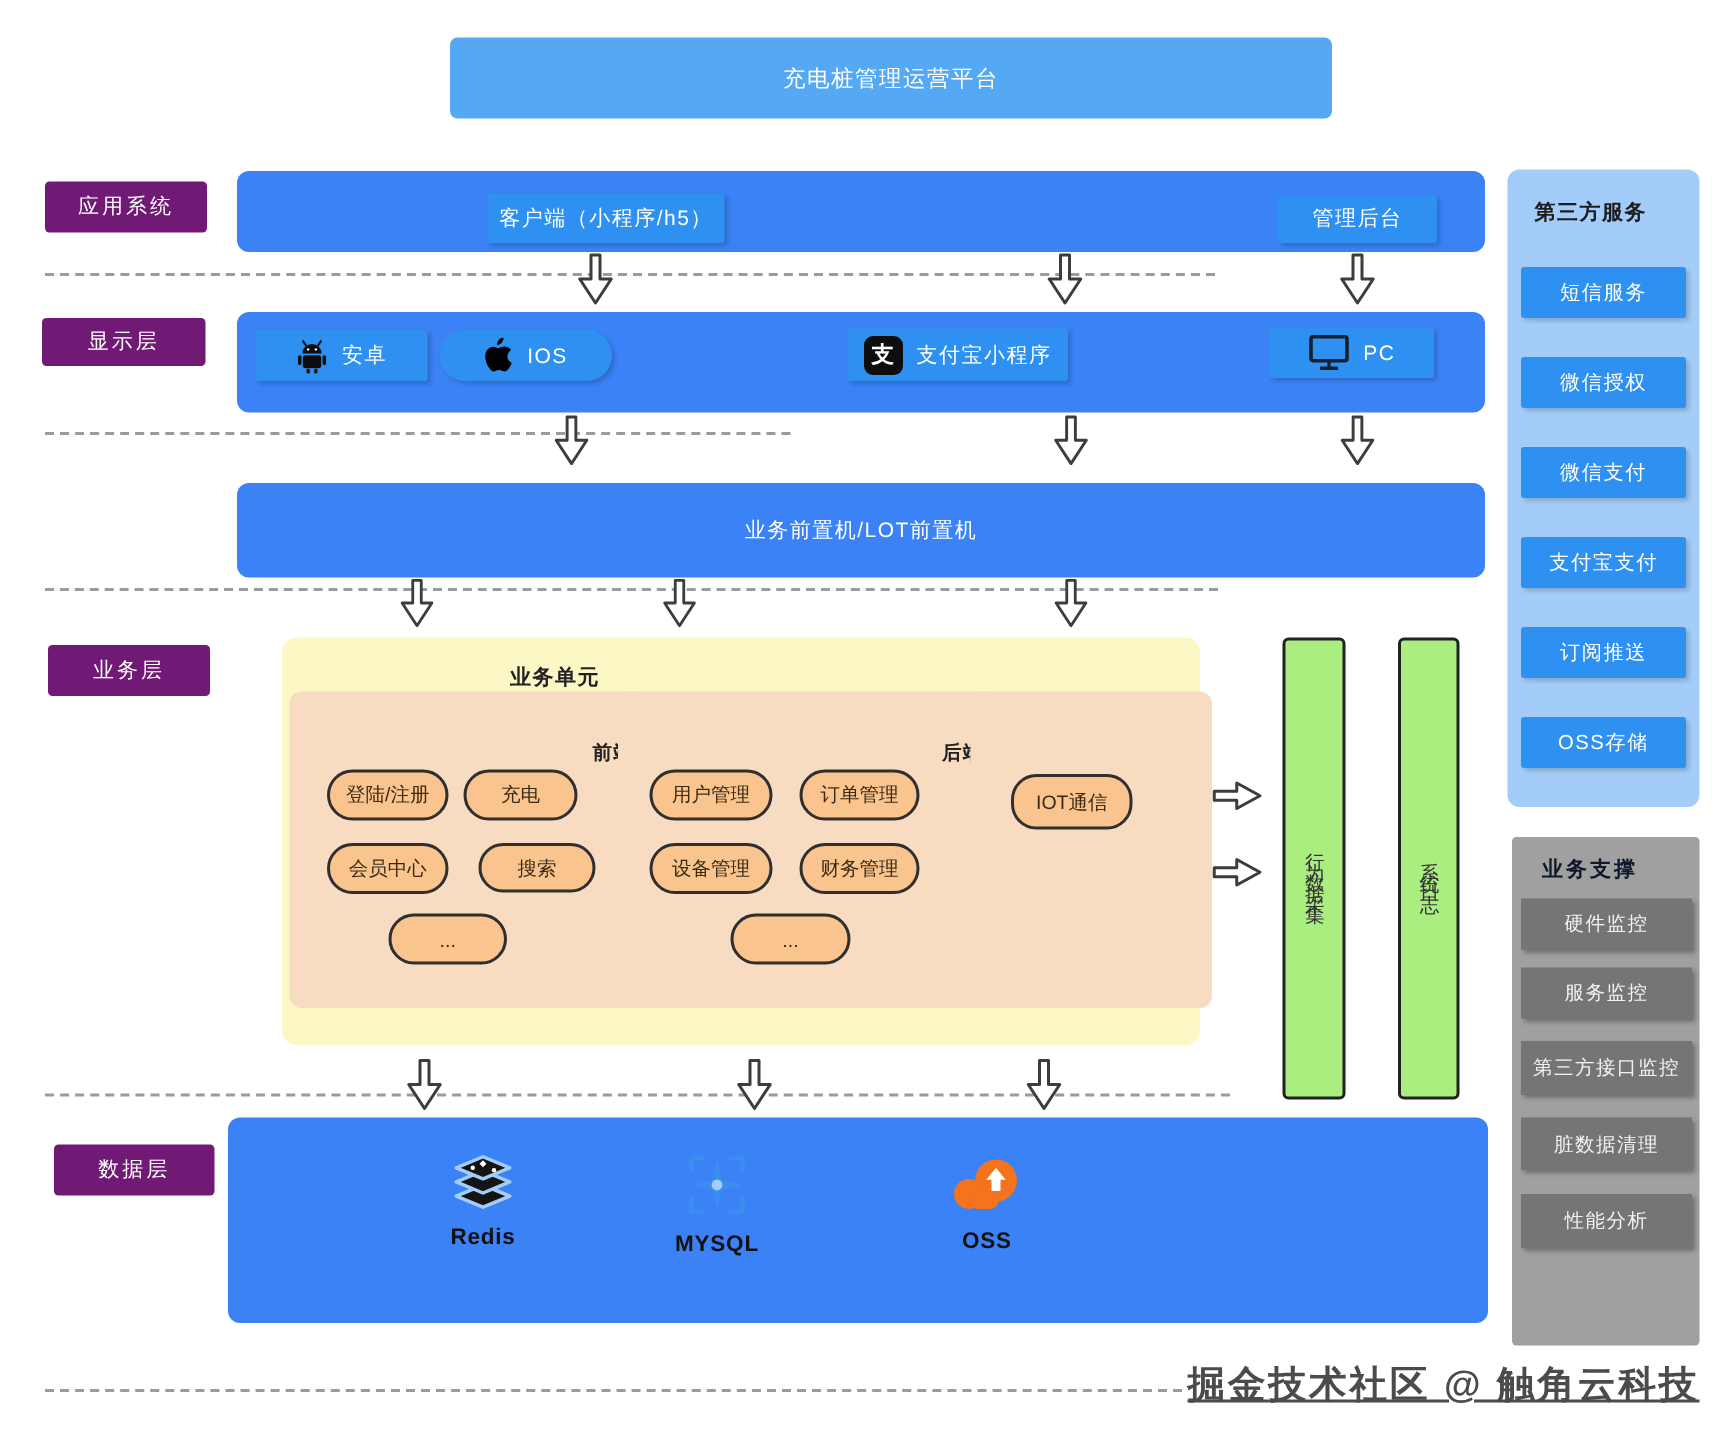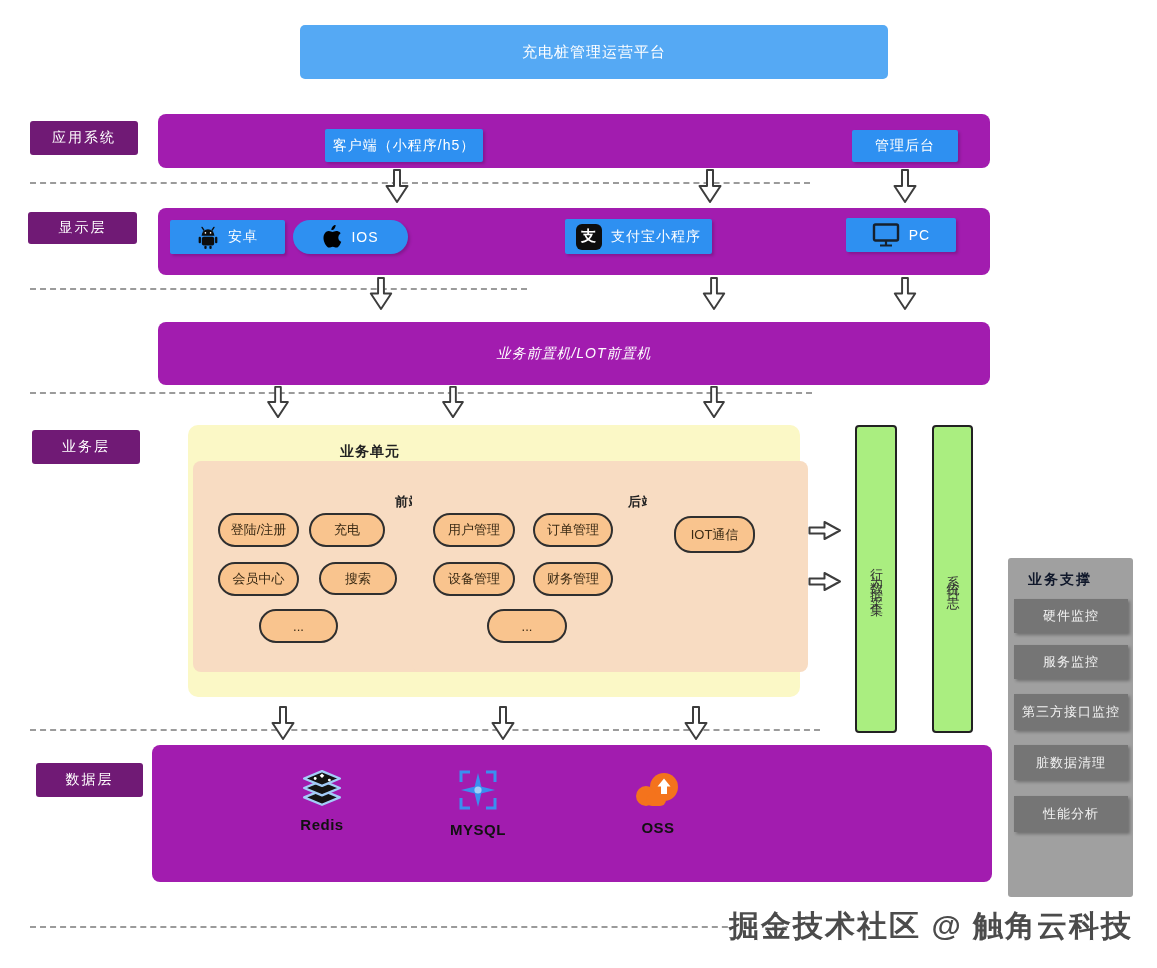--- a/index.html
+++ b/index.html
@@ -10,21 +10,21 @@
   .abs{position:absolute;}
   .dash{position:absolute;height:0;border-top:2px dashed #9b9b9b;}
   .banner{
     background:#55a9f4;border-radius:5px;color:#ffffff;font-size:15px;
     display:flex;align-items:center;justify-content:center;letter-spacing:1px;
   }
   .side-label{
     background:#701a75;border-radius:3px;color:#ffffff;font-size:14px;
     display:flex;align-items:center;justify-content:center;letter-spacing:2px;
   }
-  .bar{background:#a21caf;border-radius:8px;font-style:italic;}
+  .bar{background:#3b82f6;border-radius:8px;}
   .bar-text{
     width:100%;height:100%;display:flex;align-items:center;justify-content:center;
     color:#ffffff;font-size:14px;letter-spacing:1px;
   }
   .bbtn{
     background:#2e90f1;color:#ffffff;font-size:14px;border-radius:2px;
     display:flex;align-items:center;justify-content:center;gap:9px;
     box-shadow:2px 2px 3px rgba(0,0,0,0.18);letter-spacing:1px;
   }
   .unit{background:#fbf8c6;border-radius:10px;}
@@ -46,22 +46,22 @@
   .panel-gray{background:#a0a0a0;border-radius:3px;}
   .panel-gray .panel-title{position:absolute;top:13px;left:20px;font-size:14px;font-weight:bold;color:#0f172a;letter-spacing:2px;}
   .gbtn{
     position:absolute;background:#757575;color:#f2f2f2;font-size:13px;
     display:flex;align-items:center;justify-content:center;letter-spacing:1px;
     box-shadow:2px 2px 3px rgba(0,0,0,0.3);
   }
   .data-item{position:absolute;display:flex;flex-direction:column;align-items:center;gap:9px;}
   .data-item .dlabel{font-size:15px;font-weight:bold;color:#111111;letter-spacing:0.5px;}
   .watermark{
-    position:absolute;font-size:30px;font-weight:bold;color:#4b4b4b;letter-spacing:2px;
-    text-shadow:2px 2px 0 #ffffff;white-space:nowrap;
+    position:absolute;font-size:25px;font-weight:bold;color:#4b4b4b;letter-spacing:2px;
+    text-shadow:2px 2px 0 #ffffff;white-space:nowrap;text-decoration:underline;
   }
   .arrow-svg{display:block;}
 </style>
 </head>
 <body>
 
 <div class="canvas">
 
   <div class="dash" style="top:182px;left:30px;width:780px;"></div>
   <div class="dash" style="top:288px;left:30px;width:497px;"></div>
@@ -314,20 +314,41 @@
             <circle cx="30" cy="17" r="14"></circle>
             <circle cx="12" cy="26" r="10"></circle>
             <rect x="12" y="24" width="20" height="12" rx="6"></rect>
           </g>
           <path d="M30,8.5 L36.5,16.5 H33 V24 H27 V16.5 H23.5 Z" fill="#ffffff"></path>
         </svg>
       </span>
     <span class="dlabel">OSS</span>
   </div>
 
+  <div class="panel-blue abs" style="left:1005px;top:113px;width:128px;height:425px;">
+    <div class="panel-title">第三方服务</div>
+    <div class="bbtn" style="position:absolute;left:9px;top:65px;width:110px;height:34px;font-size:13.5px;">
+        <span>短信服务</span>
+      </div>
+    <div class="bbtn" style="position:absolute;left:9px;top:125px;width:110px;height:34px;font-size:13.5px;">
+        <span>微信授权</span>
+      </div>
+    <div class="bbtn" style="position:absolute;left:9px;top:185px;width:110px;height:34px;font-size:13.5px;">
+        <span>微信支付</span>
+      </div>
+    <div class="bbtn" style="position:absolute;left:9px;top:245px;width:110px;height:34px;font-size:13.5px;">
+        <span>支付宝支付</span>
+      </div>
+    <div class="bbtn" style="position:absolute;left:9px;top:305px;width:110px;height:34px;font-size:13.5px;">
+        <span>订阅推送</span>
+      </div>
+    <div class="bbtn" style="position:absolute;left:9px;top:365px;width:110px;height:34px;font-size:13.5px;">
+        <span>OSS存储</span>
+      </div>
+  </div>
 
   <div class="panel-gray abs" style="left:1008px;top:558px;width:125px;height:339px;">
     <div class="panel-title">业务支撑</div>
     <div class="gbtn" style="left:6px;top:41px;width:114px;height:34px;">
         <span>硬件监控</span>
       </div>
     <div class="gbtn" style="left:6px;top:87px;width:114px;height:34px;">
         <span>服务监控</span>
       </div>
     <div class="gbtn" style="left:6px;top:136px;width:114px;height:36px;">

